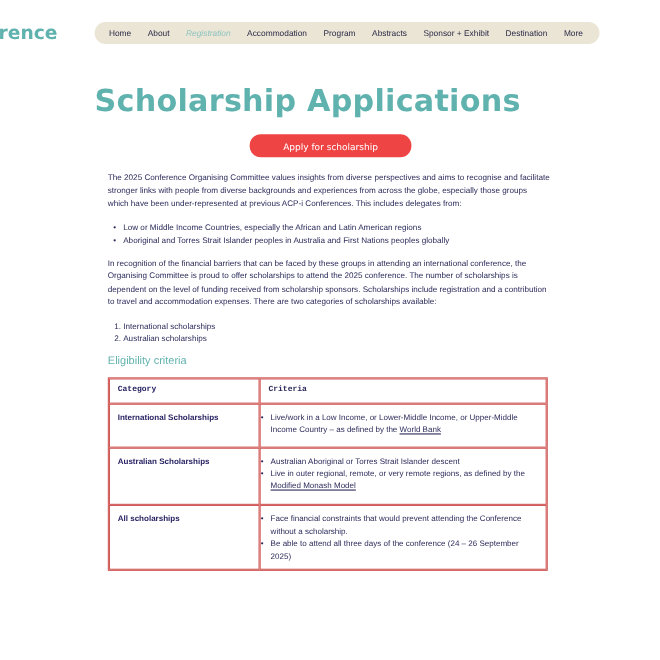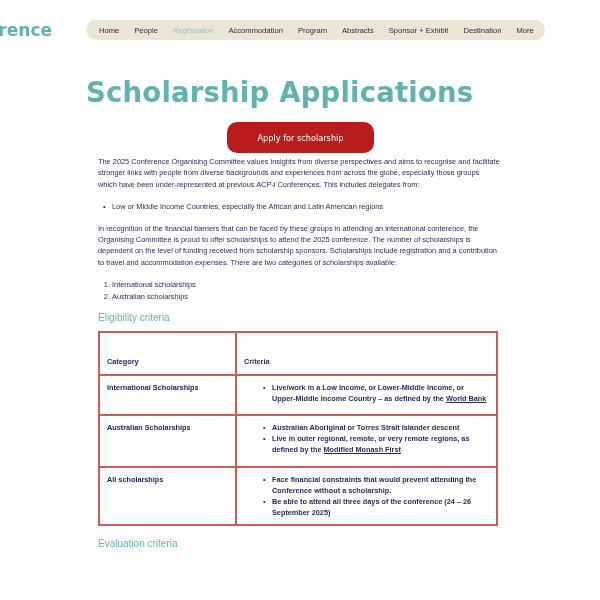--- a/index.html
+++ b/index.html
@@ -25,22 +25,22 @@
     }
     .nav-item.active { color: #8ec4c0; font-style: italic; }
 
     .title {
       position: absolute; left: 86px; top: 76px;
       font-family: "DejaVu Sans", sans-serif; font-weight: bold;
       font-size: 27.5px; color: #5fb2ae; letter-spacing: 0.2px; white-space: nowrap;
     }
 
     .apply-btn {
-      position: absolute; left: 227px; top: 122px; width: 147px; height: 31px;
-      background: #b91c1c; color: #ffffff; border-radius: 10px;
+      position: absolute; left: 227px; top: 122px; width: 147px; height: 21px;
+      background: #ef4444; color: #ffffff; border-radius: 10px;
       font-size: 8.2px; display: flex; align-items: center; justify-content: center;
       cursor: pointer; font-family: "DejaVu Sans", sans-serif;
     }
 
     .content {
       position: absolute; left: 98px; top: 156px; width: 402px;
       font-size: 7.4px; line-height: 11.4px; color: #2a2a5a;
     }
     .content p { margin-bottom: 11px; }
     .content ul { margin: 0 0 10px 14px; list-style: none; }
@@ -55,51 +55,52 @@
 
     table.criteria {
       border-collapse: separate; border-spacing: 0; width: 400px;
       border: 1.5px solid #d05a58; margin-bottom: 12px;
     }
     table.criteria td {
       border: 1.5px solid #d05a58; vertical-align: top;
       font-size: 7.3px; line-height: 11.2px; padding: 6px 7px 6px 7px;
     }
     table.criteria td.cat { width: 137px; font-weight: bold; color: #262262; }
-    table.criteria tr.head td { font-weight: bold; height: 22px; padding-top: 23px; }
-    table.criteria td ul { margin: 0 0 0 28px; list-style: none; font-weight: bold; }
+    table.criteria tr.head td { font-weight: bold; height: 22px; padding-top: 4px; font-family: Liberation Mono, monospace; }
+    table.criteria td ul { margin: 0 0 0 2px; list-style: none; }
     table.criteria td ul li { position: relative; }
     table.criteria td ul li::before { content: "•"; position: absolute; left: -9px; }
     .link { text-decoration: underline; cursor: pointer; }
   </style>
 </head>
 <body>
 
 <div class="logo"><span>erence</span></div>
 
 <nav class="nav">
   <span class="nav-item">Home</span>
-  <span class="nav-item">People</span>
+  <span class="nav-item">About</span>
   <span class="nav-item active">Registration</span>
   <span class="nav-item">Accommodation</span>
   <span class="nav-item">Program</span>
   <span class="nav-item">Abstracts</span>
   <span class="nav-item">Sponsor + Exhibit</span>
   <span class="nav-item">Destination</span>
   <span class="nav-item">More</span>
 </nav>
 
 <h1 class="title">Scholarship Applications</h1>
 
 <div class="apply-btn">Apply for scholarship</div>
 
 <main class="content">
   <p>The 2025 Conference Organising Committee values insights from diverse perspectives and aims to recognise and facilitate stronger links with people from diverse backgrounds and experiences from across the globe, especially those groups which have been under-represented at previous ACP-i Conferences. This includes delegates from:</p>
   <ul>
     <li>Low or Middle Income Countries, especially the African and Latin American regions</li>
+    <li>Aboriginal and Torres Strait Islander peoples in Australia and First Nations peoples globally</li>
   </ul>
   <p>In recognition of the financial barriers that can be faced by these groups in attending an international conference, the Organising Committee is proud to offer scholarships to attend the 2025 conference. The number of scholarships is dependent on the level of funding received from scholarship sponsors. Scholarships include registration and a contribution to travel and accommodation expenses. There are two categories of scholarships available:</p>
   <ol>
     <li>International scholarships</li>
     <li>Australian scholarships</li>
   </ol>
   <div class="section-heading">Eligibility criteria</div>
 
   <table class="criteria">
     <tbody>
@@ -113,30 +114,29 @@
         <ul>
           <li><span>Live/work in a Low Income, or Lower-Middle Income, or Upper-Middle Income Country – as defined by the </span><span class="link">World Bank</span></li>
         </ul>
       </td>
     </tr>
     <tr style="height:52px;">
       <td class="cat">Australian Scholarships</td>
       <td>
         <ul>
           <li>Australian Aboriginal or Torres Strait Islander descent</li>
-          <li><span>Live in outer regional, remote, or very remote regions, as defined by the </span><span class="link">Modified Monash First</span></li>
+          <li><span>Live in outer regional, remote, or very remote regions, as defined by the </span><span class="link">Modified Monash Model</span></li>
         </ul>
       </td>
     </tr>
     <tr style="height:48px;">
       <td class="cat">All scholarships</td>
       <td>
         <ul>
           <li>Face financial constraints that would prevent attending the Conference without a scholarship.</li>
           <li>Be able to attend all three days of the conference (24 – 26 September 2025)</li>
         </ul>
       </td>
     </tr>
   </tbody>
     </table>
 
-  <div class="section-heading">Evaluation criteria</div>
 </main>
 
 </body></html>

